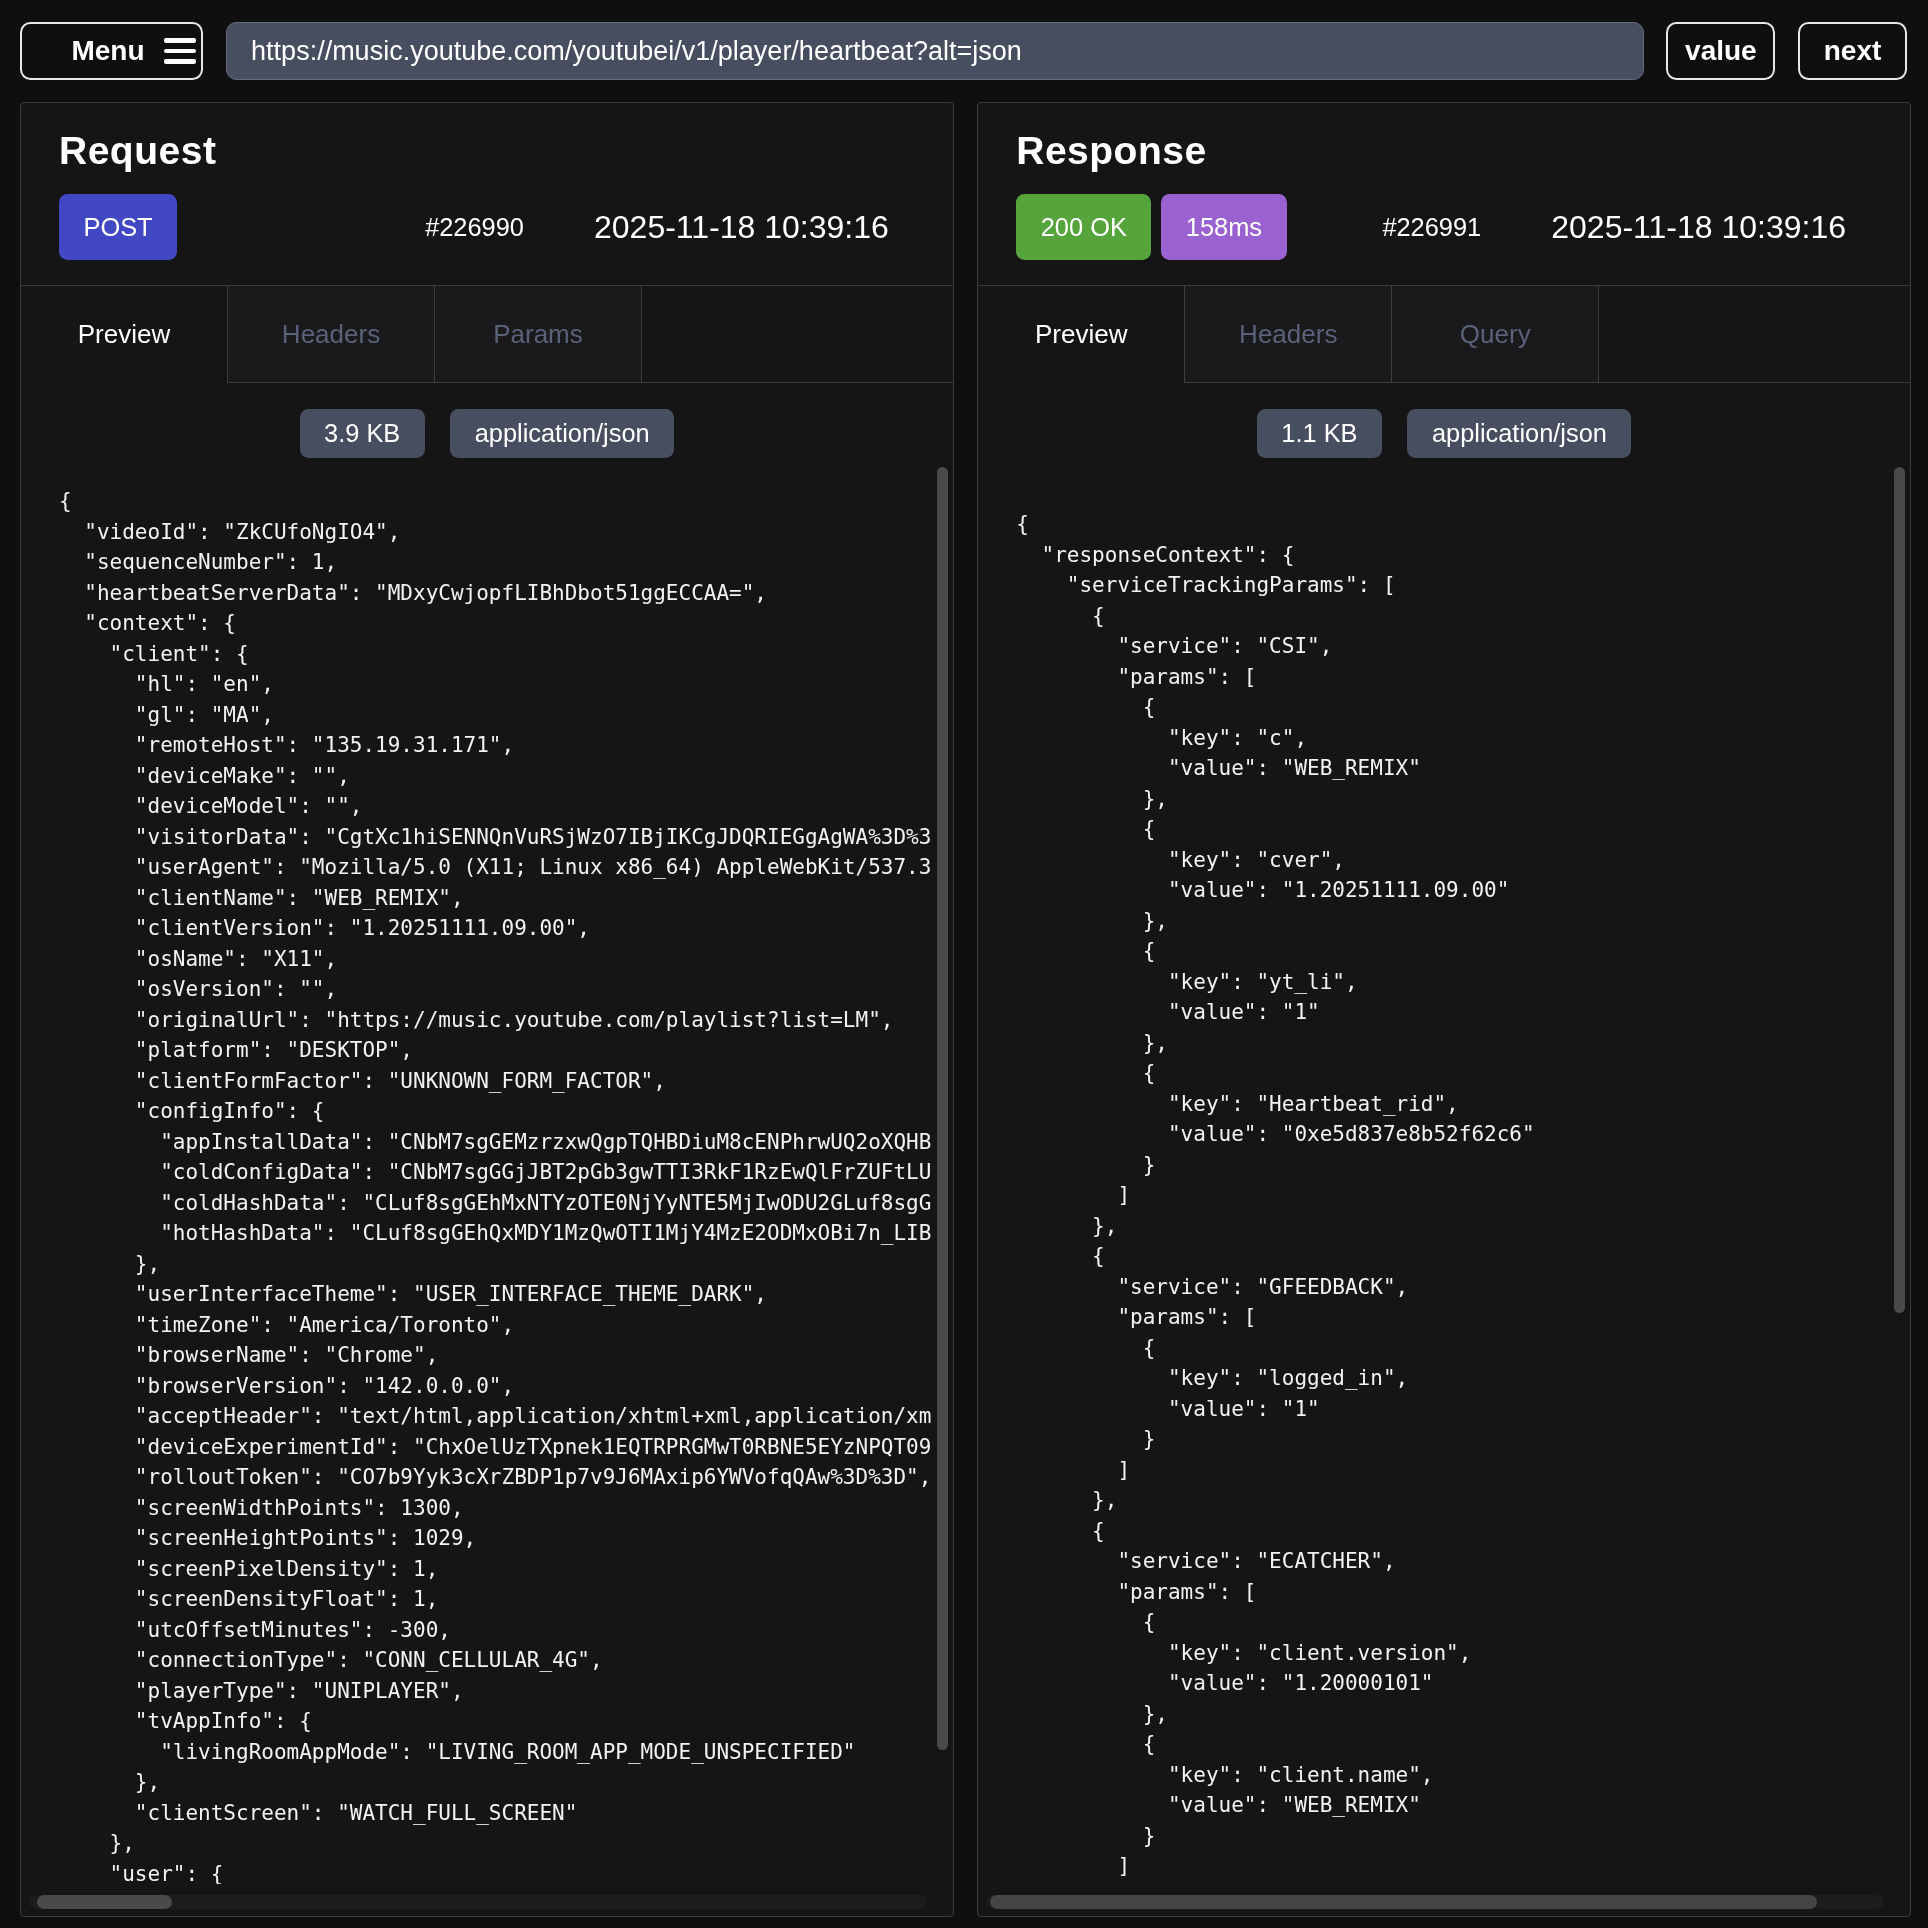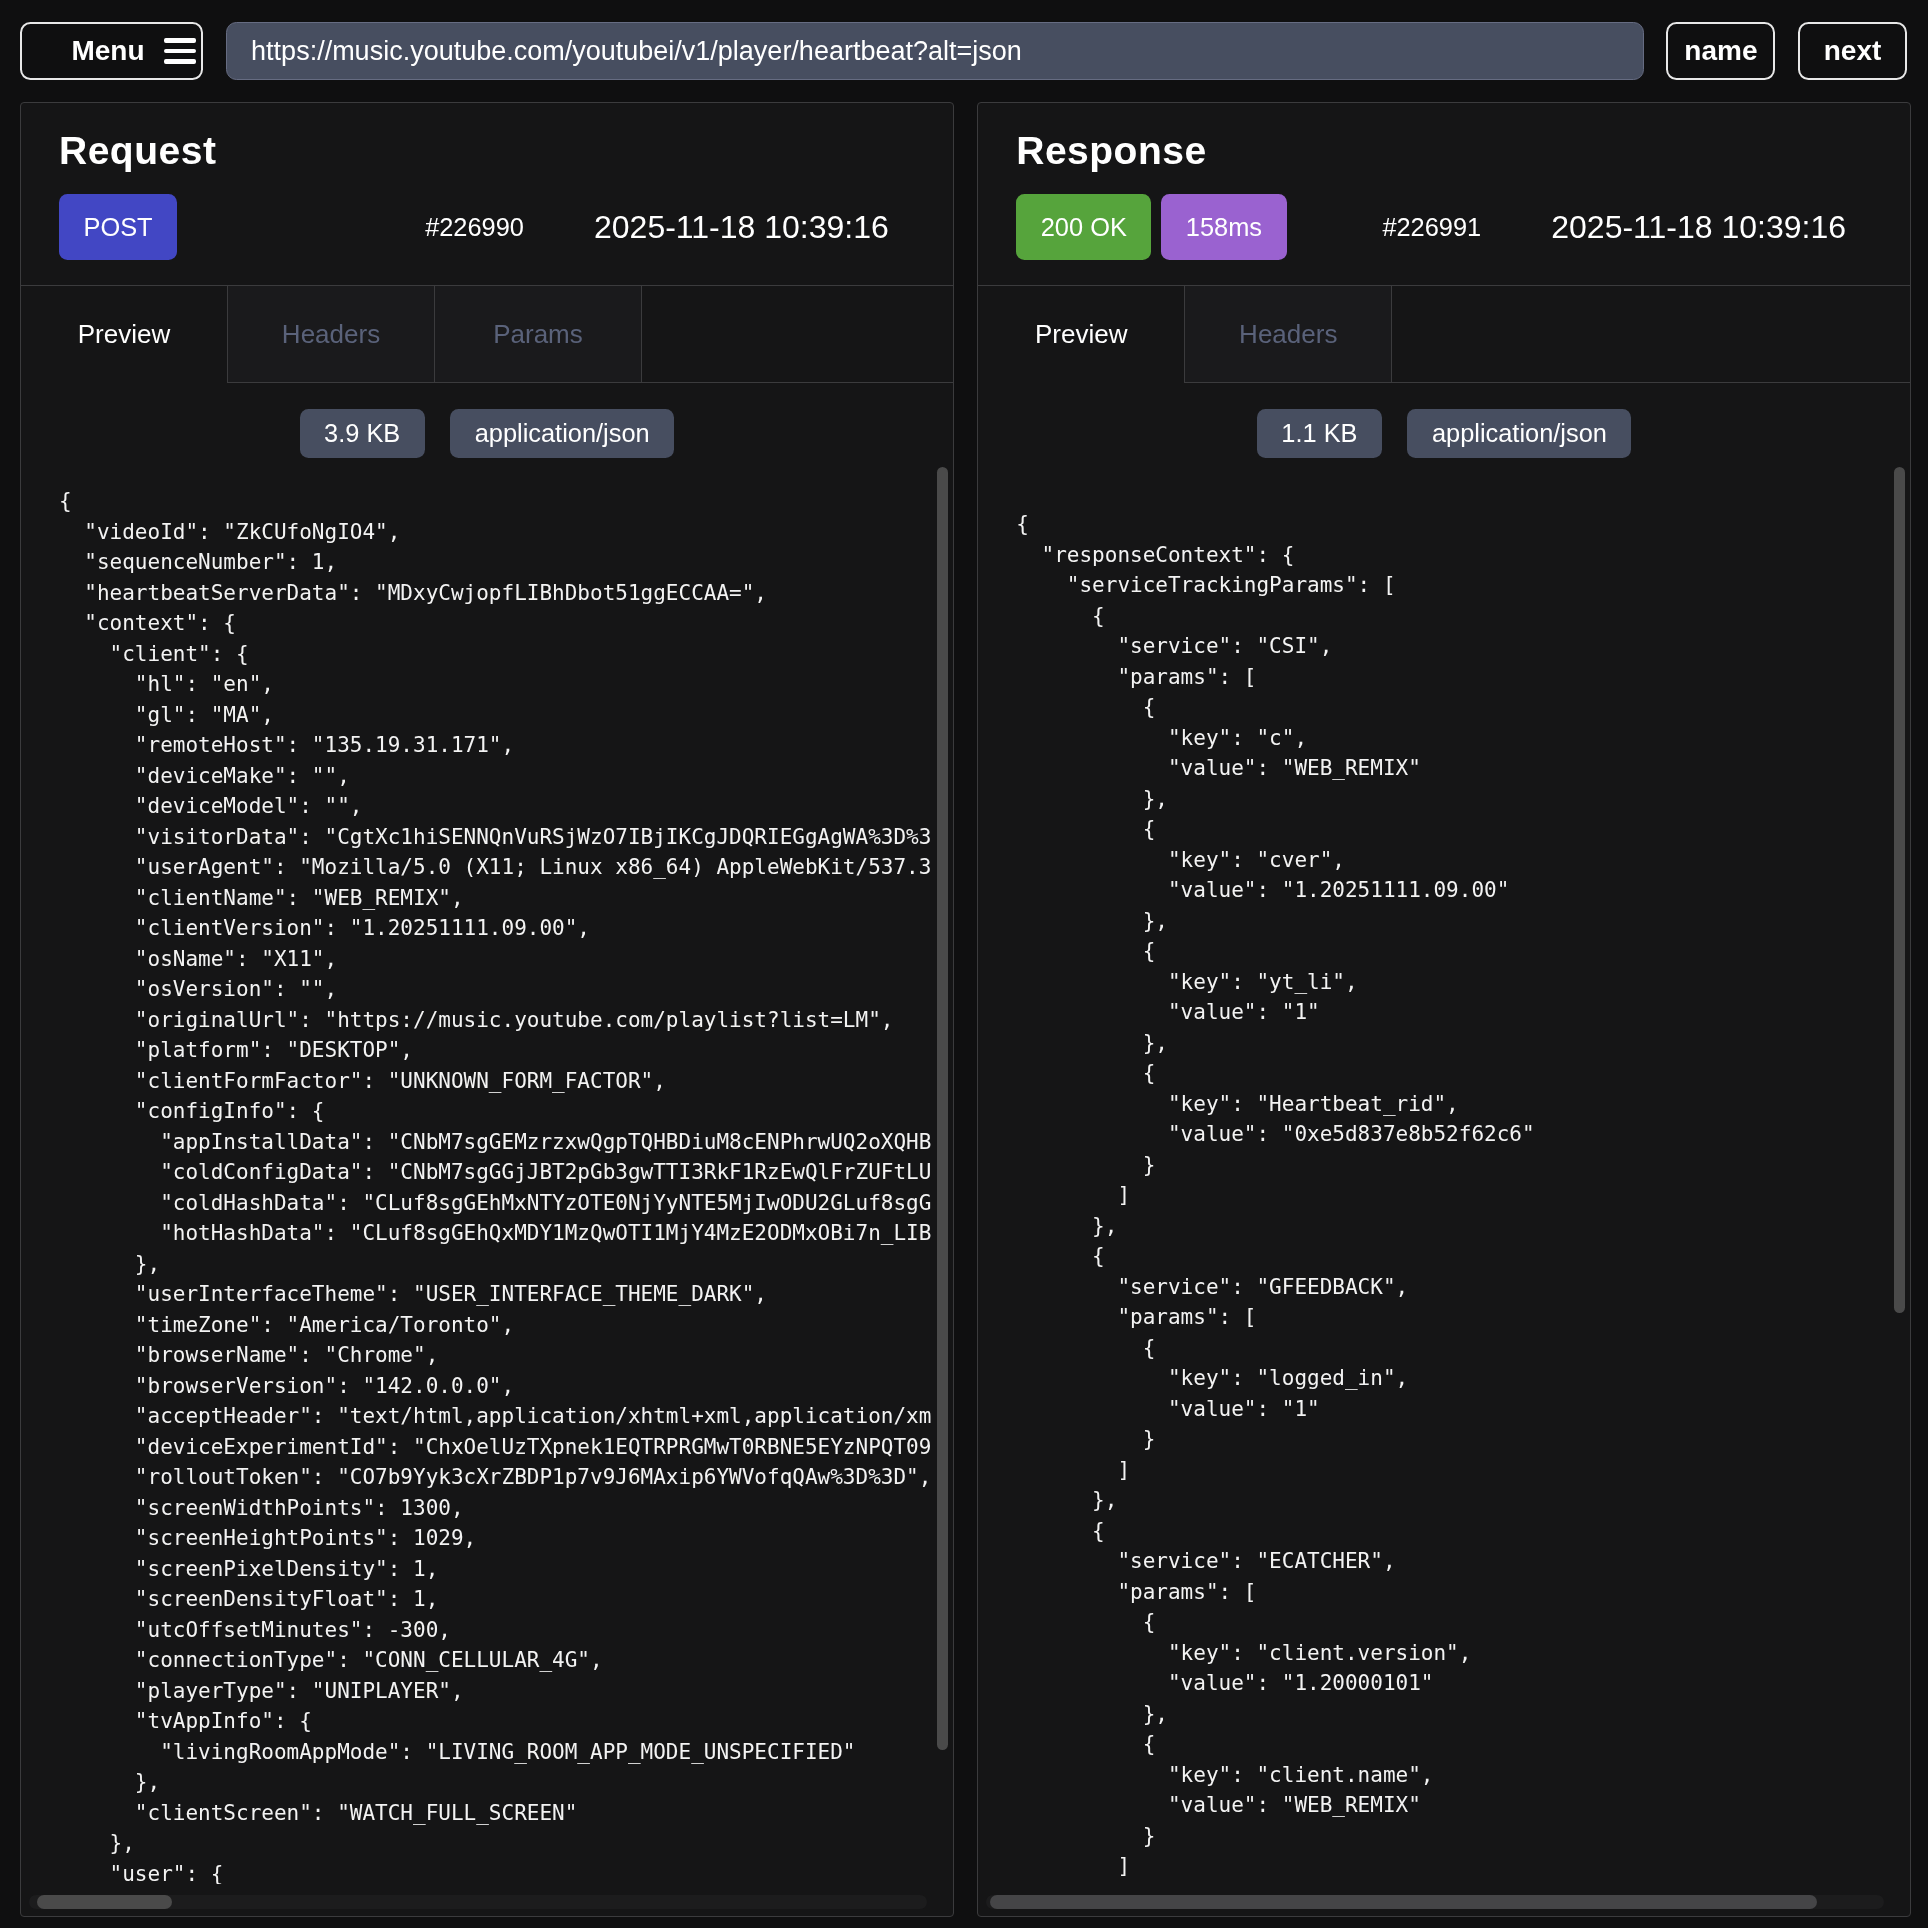--- a/index.html
+++ b/index.html
@@ -68,21 +68,21 @@
 <div class="topbar">
   <button class="menu-btn">
     <span>Menu</span>
     <span class="hamburger">
         <span></span>
         <span></span>
         <span></span>
       </span>
   </button>
   <input class="urlbar" readonly="" value="https://music.youtube.com/youtubei/v1/player/heartbeat?alt=json" style="">
-  <button class="nav-btn">name</button>
+  <button class="nav-btn">value</button>
   <button class="nav-btn">next</button>
 </div>
 
 <div class="panels">
 
   <section class="panel">
     <h1 class="ptitle">Request</h1>
     <div class="metarow">
       <span class="badge method">POST</span>
       <span class="meta-id">#226990</span>
@@ -159,20 +159,21 @@
     <h1 class="ptitle">Response</h1>
     <div class="metarow">
       <span class="badge status">200 OK</span>
       <span class="badge duration">158ms</span>
       <span class="meta-id">#226991</span>
       <span class="meta-time">2025-11-18 10:39:16</span>
     </div>
     <div class="tabs">
       <div class="tab active">Preview</div>
       <div class="tab">Headers</div>
+      <div class="tab">Query</div>
       <div class="tab-filler"></div>
     </div>
     <div class="cbadges">
       <span class="badge slate">1.1 KB</span>
       <span class="badge slate">application/json</span>
     </div>
     <div class="bodywrap lower">
       <pre class="jsonpre">{
   "responseContext": {
     "serviceTrackingParams": [

